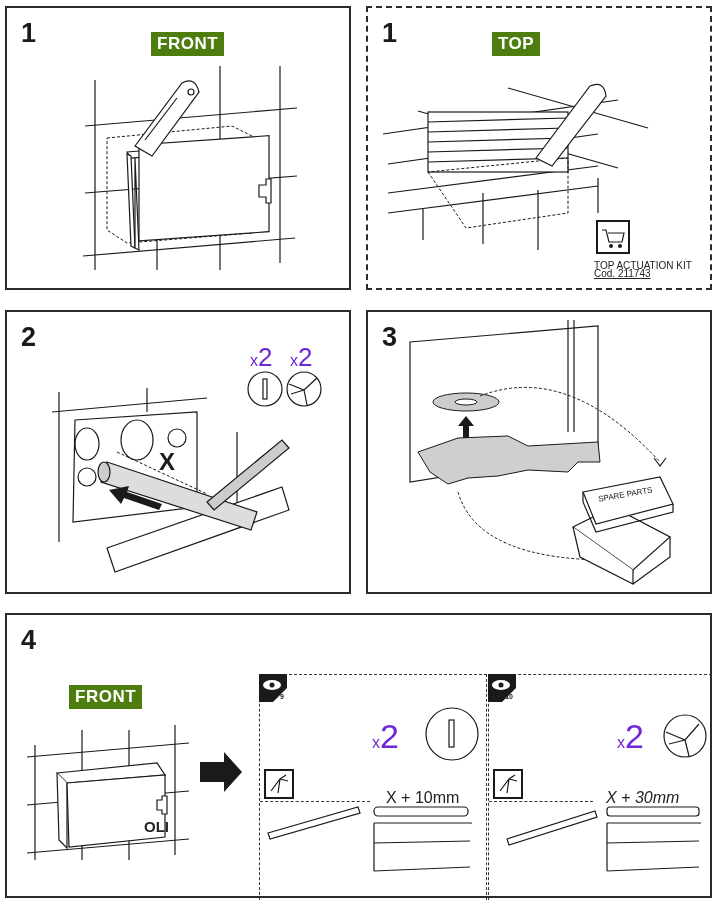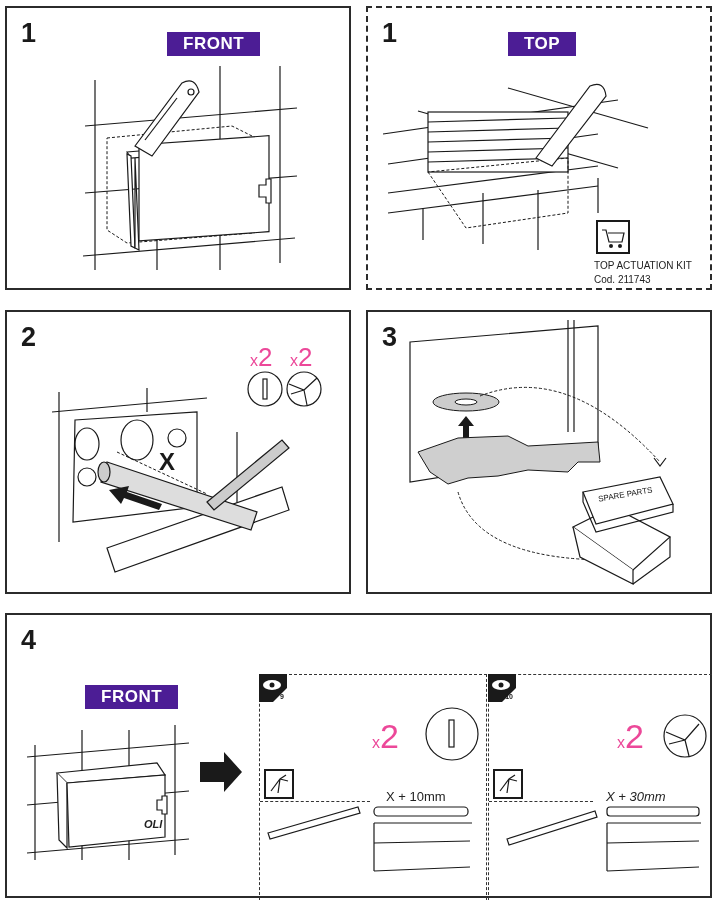--- a/index.html
+++ b/index.html
@@ -1,29 +1,29 @@
 <!DOCTYPE html>
 <html><head>
 <meta charset="utf-8">
 <style>
   html, body { margin:0; padding:0; background:#fff; }
   body { width:717px; height:904px; position:relative; overflow:hidden; font-family:"Liberation Sans", sans-serif; color:#1a1a1a; }
   .panel { position:absolute; box-sizing:border-box; border:2px solid #2b2b2b; background:#fff; }
   .panel.dashed { border:2px dashed #2b2b2b; }
   .step { position:absolute; left:14px; top:10px; font-size:27px; font-weight:bold; color:#1a1a1a; font-family:"Liberation Sans", sans-serif; }
-  .tag { position:absolute; background:#4c1d95; color:#fff; font-weight:bold; font-size:17px; padding:2px 16px; letter-spacing:0.5px;margin-left:16px; }
+  .tag { position:absolute; background:#4d7c0f; color:#fff; font-weight:bold; font-size:17px; padding:2px 6px; letter-spacing:0.5px; }
   svg { position:absolute; overflow:visible; }
   .ln { stroke:#1a1a1a; fill:none; stroke-width:1.2; }
   .dsh { stroke:#1a1a1a; fill:none; stroke-width:1; stroke-dasharray:3 2; }
   .txt { position:absolute; font-size:10px; color:#222; }
-  .mult { position:absolute; font-size:26px; color:#ec4899; }
+  .mult { position:absolute; font-size:26px; color:#6d28d9; }
   .mult small { font-size:16px; }
   .sub { position:absolute; box-sizing:border-box; border:1px dashed #333; }
   .iconbox { position:absolute; width:28px; height:28px; box-sizing:border-box; border:2px solid #1a1a1a; background:#fff; }
-  .dim { position:absolute; font-size:13px; color:#222; white-space:nowrap; }
+  .dim { position:absolute; font-size:16px; color:#222; white-space:nowrap; }
 </style>
 </head>
 <body>
 
 <div class="panel" style="left:5px;top:6px;width:346px;height:284px;">
   <div class="step">1</div>
   <div class="tag" style="left:144px;top:24px;">FRONT</div>
   <svg width="346" height="284" style="left:0;top:0;">
     <g class="ln">
       <line x1="88" y1="72" x2="88" y2="262"></line>
@@ -80,21 +80,21 @@
     </g>
   </svg>
   <div class="iconbox" style="left:228px;top:212px;width:34px;height:34px;">
     <svg width="30" height="30" style="left:0;top:0;">
         <path d="M4,8 h4 l3,12 h13 l2,-9 h-16" class="ln" stroke-width="2"></path>
         <circle cx="13" cy="24" r="2" fill="#1a1a1a"></circle>
         <circle cx="22" cy="24" r="2" fill="#1a1a1a"></circle>
       </svg>
   </div>
   <div class="txt" style="left:226px;top:252px;">TOP ACTUATION KIT</div>
-  <div class="txt" style="left:226px;top:266px;">Cod. 211743</div>
+  <div class="txt" style="left:226px;top:260px;text-decoration:underline;">Cod. 211743</div>
 </div>
 
 <div class="panel" style="left:5px;top:310px;width:346px;height:284px;">
   <div class="step">2</div>
   <div class="mult" style="left:243px;top:30px;"><small>x</small><span>2</span></div>
   <div class="mult" style="left:283px;top:30px;"><small>x</small><span>2</span></div>
   <svg width="346" height="284" style="left:0;top:0;">
     <g>
         <circle cx="258" cy="77" r="17" class="ln"></circle>
         <rect x="256" y="67" width="4" height="20" class="ln"></rect>
@@ -168,21 +168,21 @@
         <line x1="168" y1="110" x2="168" y2="240"></line>
       <line x1="20" y1="142" x2="182" y2="128"></line>
         <line x1="20" y1="190" x2="182" y2="176"></line>
       <line x1="20" y1="238" x2="182" y2="224"></line>
       <path d="M50,158 L150,148 L158,160 L60,168 Z" fill="#fff"></path>
       <path d="M50,158 L52,225 L60,233 L60,168" fill="#fff"></path>
       <path d="M60,168 L158,160 L158,222 L62,232 Z" fill="#fff"></path>
       <path d="M150,185 h5 v-4 h5 v18 h-5 v-4 h-5 z" fill="#fff"></path>
     </g>
   </svg>
-  <div class="txt" style="left:137px;top:203px;font-weight:bold;font-size:11px;font-style:italic;">OLI</div>
+  <div class="txt" style="left:137px;top:203px;font-weight:bold;font-size:15px;">OLI</div>
   <svg width="50" height="40" style="left:193px;top:137px;">
     <path d="M0,10 L24,10 L24,0 L42,20 L24,40 L24,30 L0,30 Z" fill="#1a1a1a"></path>
   </svg>
 
   <div class="sub" style="left:252px;top:59px;width:228px;height:226px;border-bottom:none;border-right:1px dashed #333;">
     <div class="iconbox" style="left:-1px;top:-1px;background:#1a1a1a;">
       <svg width="26" height="26" style="left:0;top:0;">
           <polygon points="26,12 26,26 12,26" fill="#fff"></polygon>
           <ellipse cx="11" cy="9" rx="9" ry="5" fill="#fff"></ellipse>
           <circle cx="11" cy="9" r="2.5" fill="#1a1a1a"></circle>

